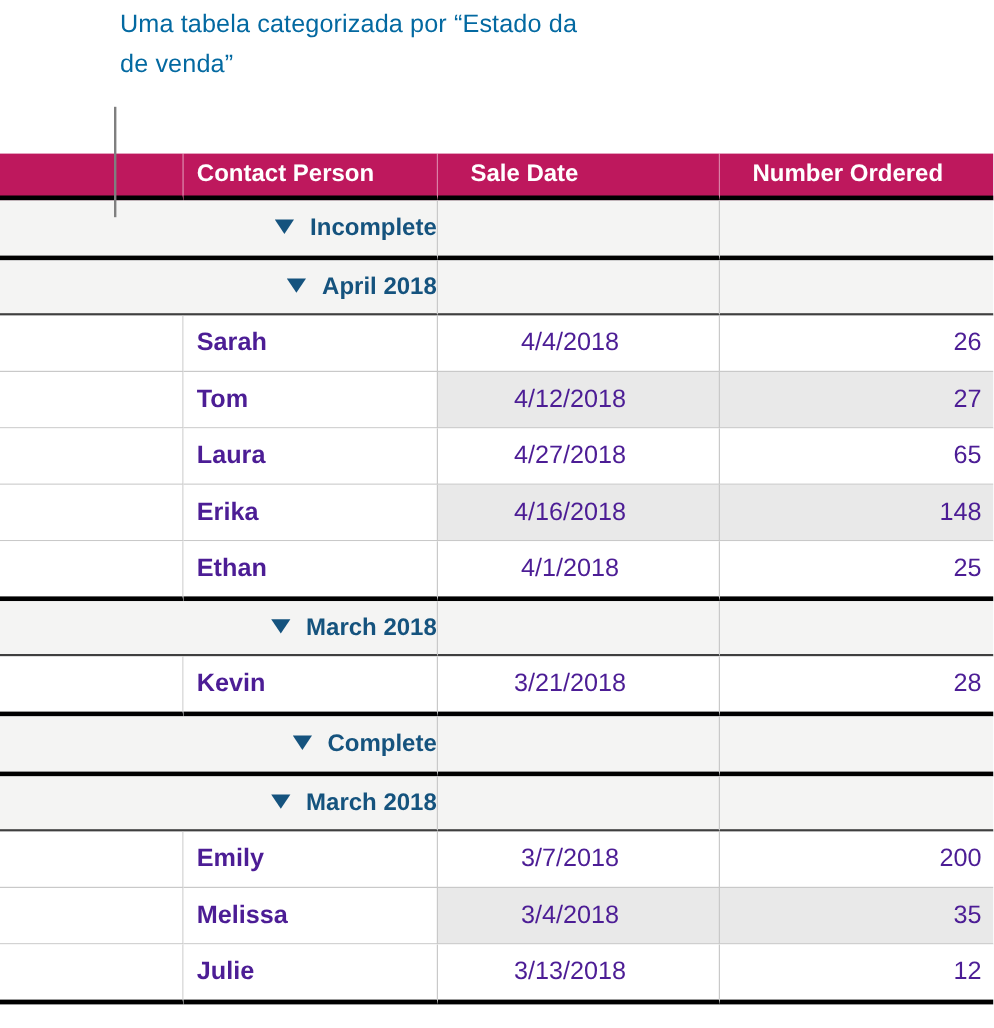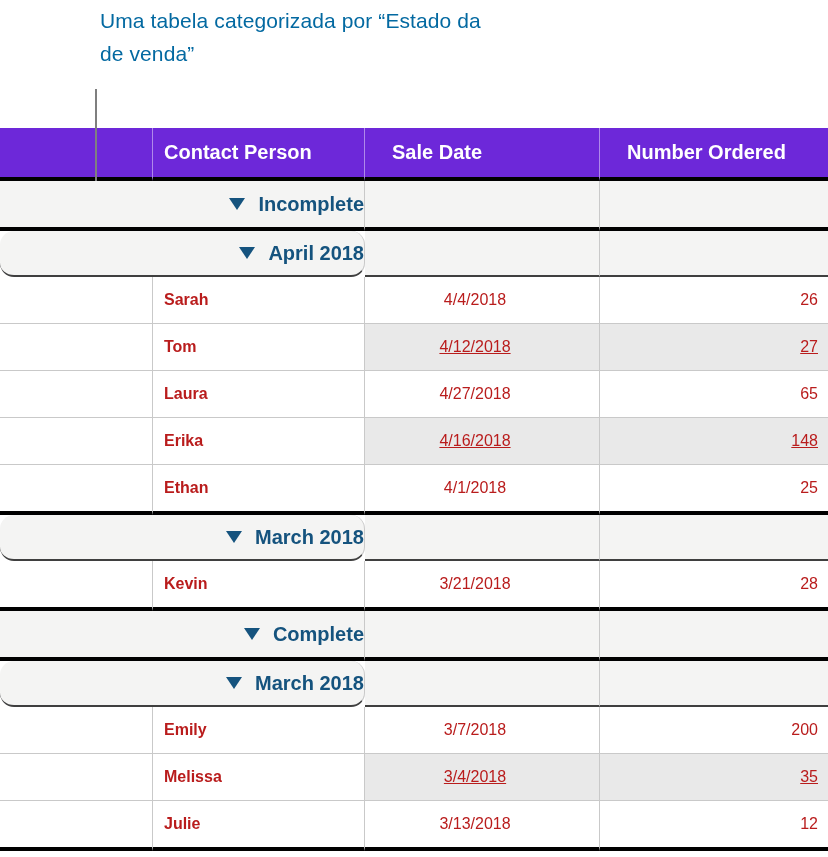--- a/index.html
+++ b/index.html
@@ -17,47 +17,47 @@
     background:#7f7f7f;z-index:6;
   }
   
   table.cat-table{
     position:absolute;left:0;top:128px;width:828px;
     border-collapse:separate;border-spacing:0;table-layout:fixed;
   }
   td,th{box-sizing:border-box;padding:0;margin:0;vertical-align:middle;overflow:hidden;white-space:nowrap;}
   
   tr.hdr th{
-    height:53px;background:#6d28d9;color:#ffffff;
+    height:39px;background:#be185d;color:#ffffff;
     font-size:20px;font-weight:bold;text-align:left;
     border-bottom:4px solid #000000;
   }
   tr.hdr th.h-div{border-right:1px solid rgba(255,255,255,0.45);}
   th.h-contact{padding-left:11px;}
   th.h-sale{padding-left:27px;}
   th.h-number{padding-left:27px;}
   
   tr.cat td{background:#f4f4f3;text-align:right;}
   tr.cat1 td{height:50px;border-bottom:4px solid #000000;}
   tr.cat2 td{height:46px;border-bottom:2px solid #3f3f3f;}
   td.c-cat{font-size:20px;font-weight:bold;color:#15537e;}
   tr.cat1 td.c-cat{padding-left:20px;}
-  tr.cat2 td.c-cat{padding-left:42px;border-radius:14px;}
+  tr.cat2 td.c-cat{padding-left:42px;}
   .tri{
     display:inline-block;width:0;height:0;vertical-align:1px;
     border-left:8px solid transparent;border-right:8px solid transparent;
     border-top:12px solid #15537e;margin-right:13px;
   }
   
-  tr.data td{height:47px;background:#ffffff;border-bottom:1px solid #c9c9c9;font-size:16px;color:#b91c1c;}
+  tr.data td{height:47px;background:#ffffff;border-bottom:1px solid #c9c9c9;font-size:21px;color:#4c1d95;}
   tr.data.bb-black td{height:50px;border-bottom:4px solid #000000;}
   td.c-name{color:#15537e;font-weight:bold;padding-left:11px;}
   td.c-date{text-align:center;padding-right:14px;}
   td.c-qty{text-align:right;padding-right:10px;}
-  tr.shade td.c-date,tr.shade td.c-qty{background:#e9e9e9;text-decoration:underline;}
+  tr.shade td.c-date,tr.shade td.c-qty{background:#e9e9e9;}
   
   td.v-div{border-right:1px solid #c9c9c9;}
 </style>
 </head>
 <body>
 
 <div class="stage">
 
   <div class="caption">
     <div>Uma tabela categorizada por “Estado da</div>

